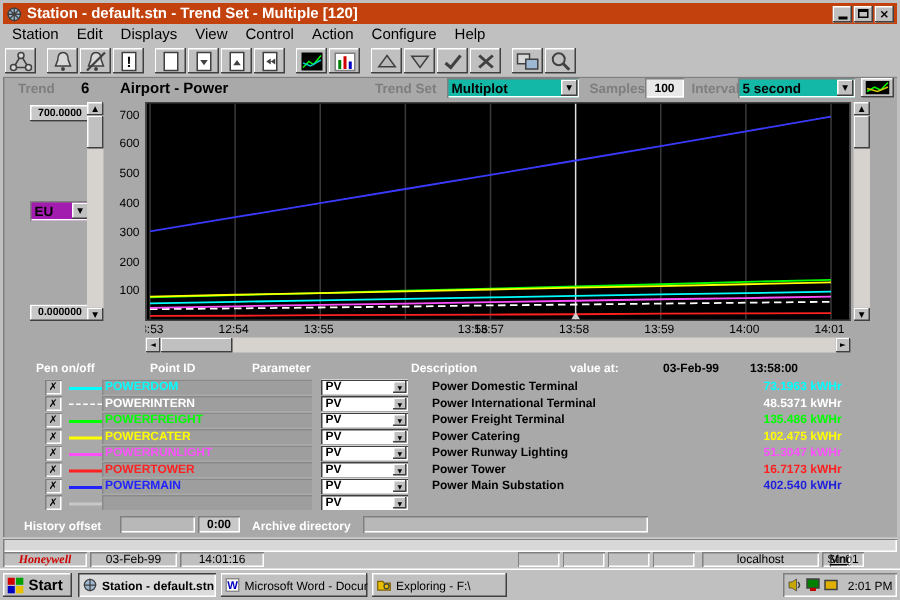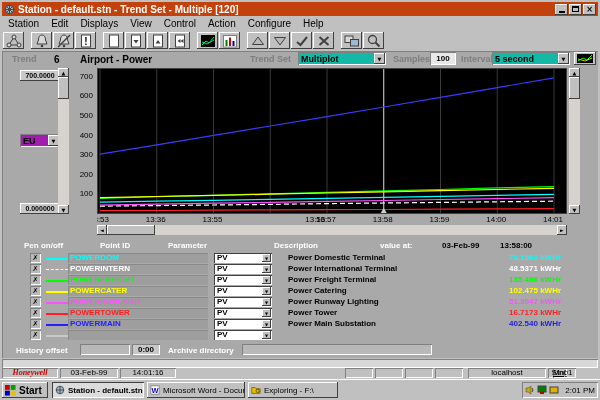--- a/index.html
+++ b/index.html
@@ -275,21 +275,21 @@
           <polygon points="282.75,144 288.75,144 285.75,139" fill="#d0d0d0"></polygon>
         </svg>
     </div>
     <div class="vscroll" style="left:567px;">
       <span class="sarrow raised-thin" style="left:0; top:0; width:11px; height:9px;">▲</span>
       <div class="sthumb raised-thin" style="left:0; top:9px; width:11px; height:22px;"></div>
       <span class="sarrow raised-thin" style="left:0; bottom:0; width:11px; height:9px;">▼</span>
     </div>
     <div id="x-labels">
         <div class="xlab" style="left: 2px;">13:53</div>
-        <div class="xlab" style="left: 58.75px;">13:36</div>
+        <div class="xlab" style="left: 58.75px;">12:54</div>
         <div class="xlab" style="left: 115.5px;">13:55</div>
         <div class="xlab" style="left: 172.25px; margin-left: 46px;">13:56</div>
         <div class="xlab" style="left: 229px;">13:57</div>
         <div class="xlab" style="left: 285.75px;">13:58</div>
         <div class="xlab" style="left: 342.5px;">13:59</div>
         <div class="xlab" style="left: 399.25px;">14:00</div>
         <div class="xlab" style="left: 456px;">14:01</div>
       </div>
 
     <div class="hscroll">

